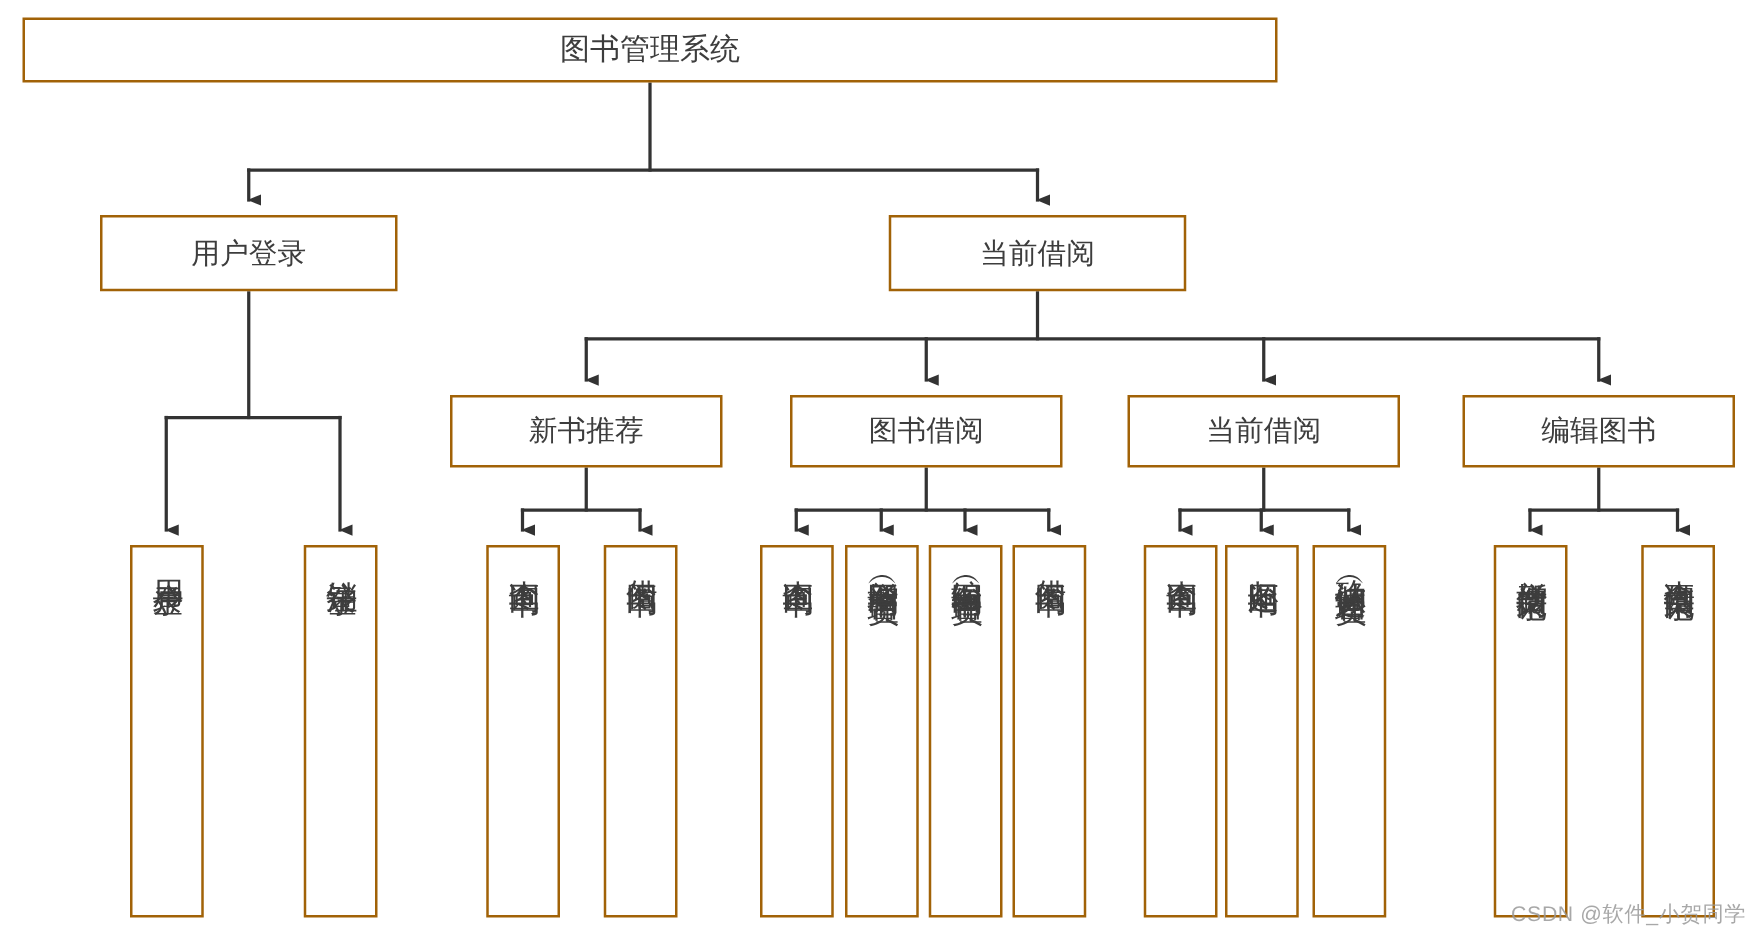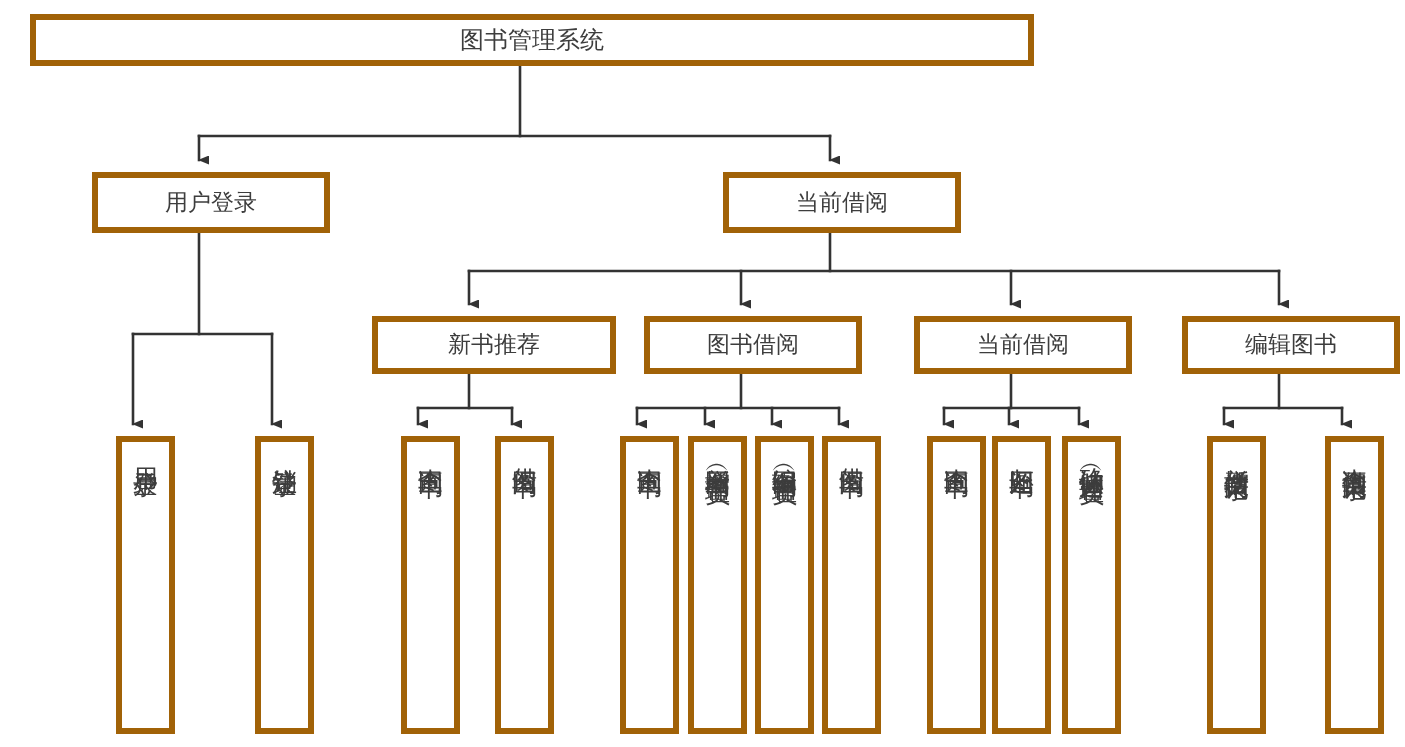--- a/index.html
+++ b/index.html
@@ -23,26 +23,25 @@
     left: 0;
     top: 0;
     width: 1405px;
     height: 747px;
     pointer-events: none;
   }
   .node {
     position: absolute;
     box-sizing: border-box;
     background: #ffffff;
-    border: 6px solid #a16207;
+    border: 2px solid #a16207;
     display: flex;
     align-items: center;
     justify-content: center;
     color: #3d3d3d;
-    margin-left: 12px;
   }
   .node-label {
     color: #3d3d3d;
     line-height: 1.18;
     text-align: center;
     white-space: nowrap;
   }
   
   .node.horiz .node-label {
     font-size: 23px;
@@ -135,21 +134,21 @@
     <span class="node-label">图书管理系统</span>
   </div>
 
   <div class="node horiz" style="left:80px; top:172px; width:238px; height:61px;">
     <span class="node-label">用户登录</span>
   </div>
   <div class="node horiz" style="left:711px; top:172px; width:238px; height:61px;">
     <span class="node-label">当前借阅</span>
   </div>
 
-  <div class="node horiz" style="left:360px; top:316px; width:244px; height:58px;">
+  <div class="node horiz" style="left:360px; top:316px; width:218px; height:58px;">
     <span class="node-label">新书推荐</span>
   </div>
   <div class="node horiz" style="left:902px; top:316px; width:218px; height:58px;">
     <span class="node-label">当前借阅</span>
   </div>
   <div class="node horiz" style="left:632px; top:316px; width:218px; height:58px;">
     <span class="node-label">图书借阅</span>
   </div>
   <div class="node horiz" style="left:1170px; top:316px; width:218px; height:58px;">
     <span class="node-label">编辑图书</span>
@@ -192,13 +191,14 @@
     <span class="node-label">确认归还（管理员）</span>
   </div>
 
   <div class="node leaf" style="left:1195px; top:436px; width:59px; height:298px;">
     <span class="node-label">新增借阅记录</span>
   </div>
   <div class="node leaf" style="left:1313px; top:436px; width:59px; height:298px;">
     <span class="node-label">查询借阅记录</span>
   </div>
 
+  <div id="watermark">CSDN @软件_小贺同学</div>
 </div>
 
 </body></html>

